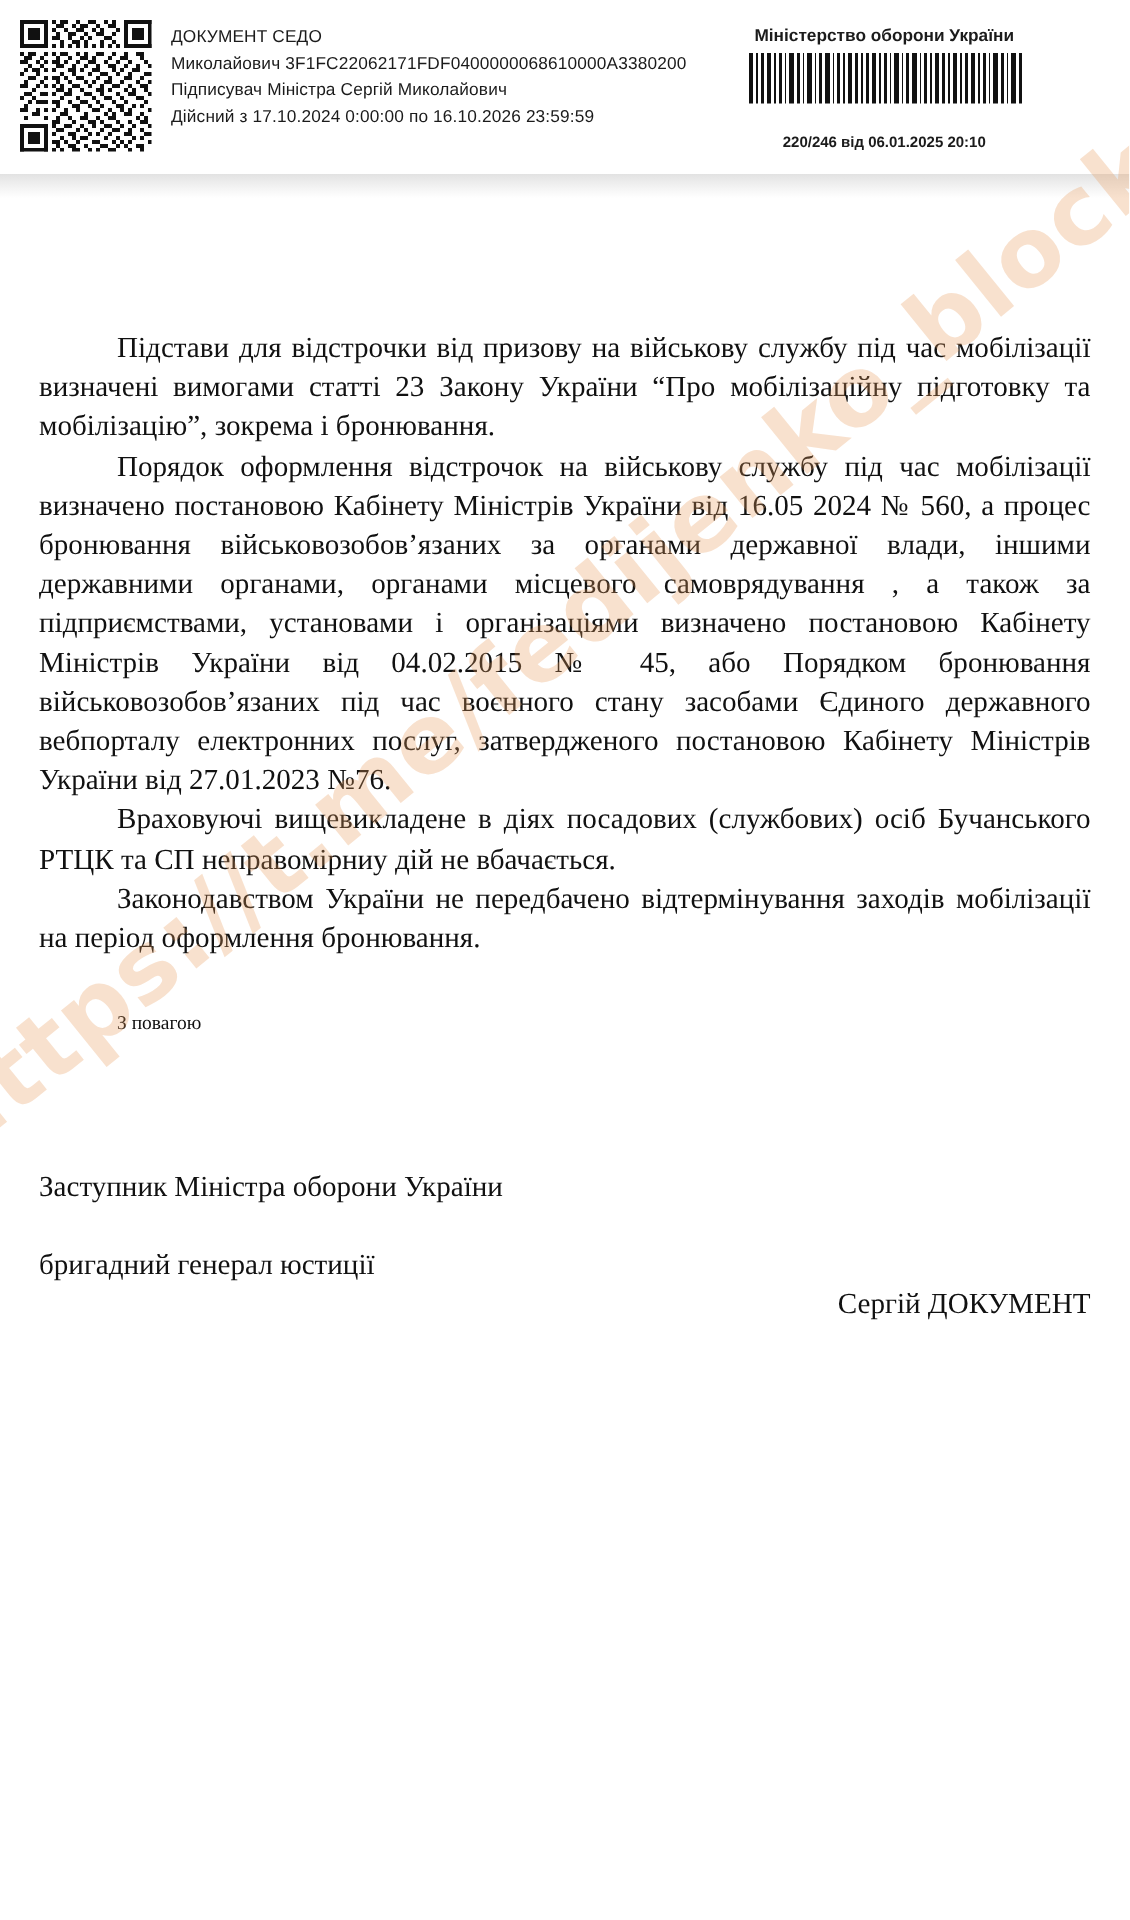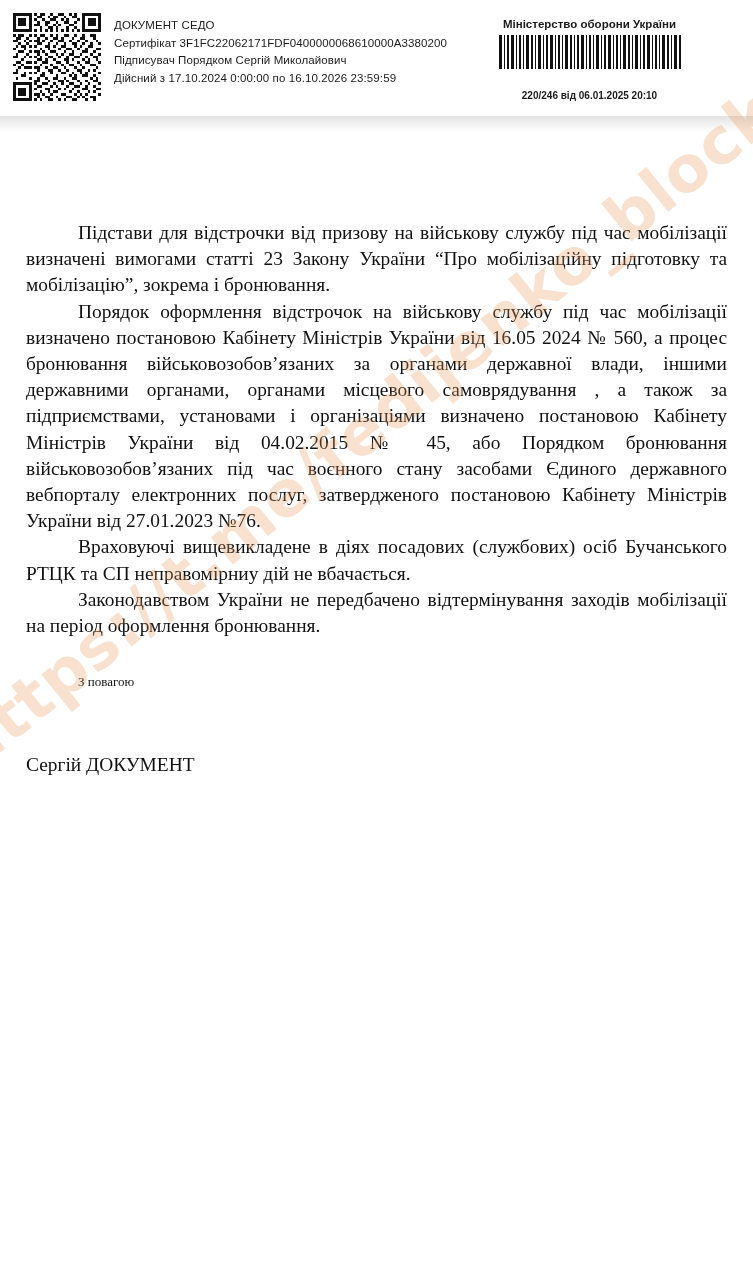--- a/index.html
+++ b/index.html
@@ -466,26 +466,26 @@
             <rect x="22" y="32" width="2" height="1"></rect>
           <rect x="27" y="32" width="1" height="1"></rect>
             <rect x="30" y="32" width="1" height="1"></rect>
         </g>
       </svg>
     </div>
 
     <div class="cert-block">
       <div class="cert-line">ДОКУМЕНТ СЕДО</div>
       <div class="cert-line">
-        <span class="lbl">Сертифікат</span>
+        <span class="lbl">Миколайович</span>
         <span class="u">3F1FC22062171FDF0400000068610000A3380200</span>
       </div>
       <div class="cert-line">
         <span class="lbl">Підписувач</span>
-        <span class="u">Порядком Сергій Миколайович</span>
+        <span class="u">Міністра Сергій Миколайович</span>
       </div>
       <div class="cert-line">
         <span class="lbl">Дійсний з</span>
         <span class="u">17.10.2024 0:00:00</span>
         <span class="lbl">по</span>
         <span class="u">16.10.2026 23:59:59</span>
       </div>
     </div>
 
     <div class="ministry-block">
@@ -555,20 +555,24 @@
     <div class="doc-text">
       <p>Підстави для відстрочки від призову на військову службу під час мобілізації визначені вимогами статті 23 Закону України “Про мобілізаційну підготовку та мобілізацію”, зокрема і бронювання.</p>
       <p>Порядок оформлення відстрочок на військову службу під час мобілізації визначено постановою Кабінету Міністрів України від 16.05 2024 № 560, а процес бронювання військовозобов’язаних за органами державної влади, іншими державними органами, органами місцевого самоврядування , а також за підприємствами, установами і організаціями  визначено постановою Кабінету Міністрів України від 04.02.2015 № 45, або Порядком бронювання військовозобов’язаних під час воєнного стану засобами Єдиного державного вебпорталу електронних послуг, затвердженого постановою Кабінету Міністрів України від 27.01.2023 №76.</p>
       <p>Враховуючі вищевикладене в діях посадових (службових) осіб Бучанського РТЦК та СП неправомірниу дій не вбачається.</p>
       <p>Законодавством України не передбачено відтермінування заходів мобілізації на період оформлення бронювання.</p>
     </div>
 
     <div class="regards">З повагою</div>
 
     <div class="signature">
+      <div class="sig-left">
+        <div>Заступник Міністра оборони України</div>
+        <div>бригадний генерал юстиції</div>
+      </div>
       <div class="sig-right">Сергій ДОКУМЕНТ</div>
     </div>
   </div>
 
   <div class="watermark">
     <span>https://t.me/fedijenko_blocks</span>
   </div>
 
   <div class="footer-redacted">
     <svg viewBox="0 0 175 14" shape-rendering="crispEdges" aria-hidden="true">

